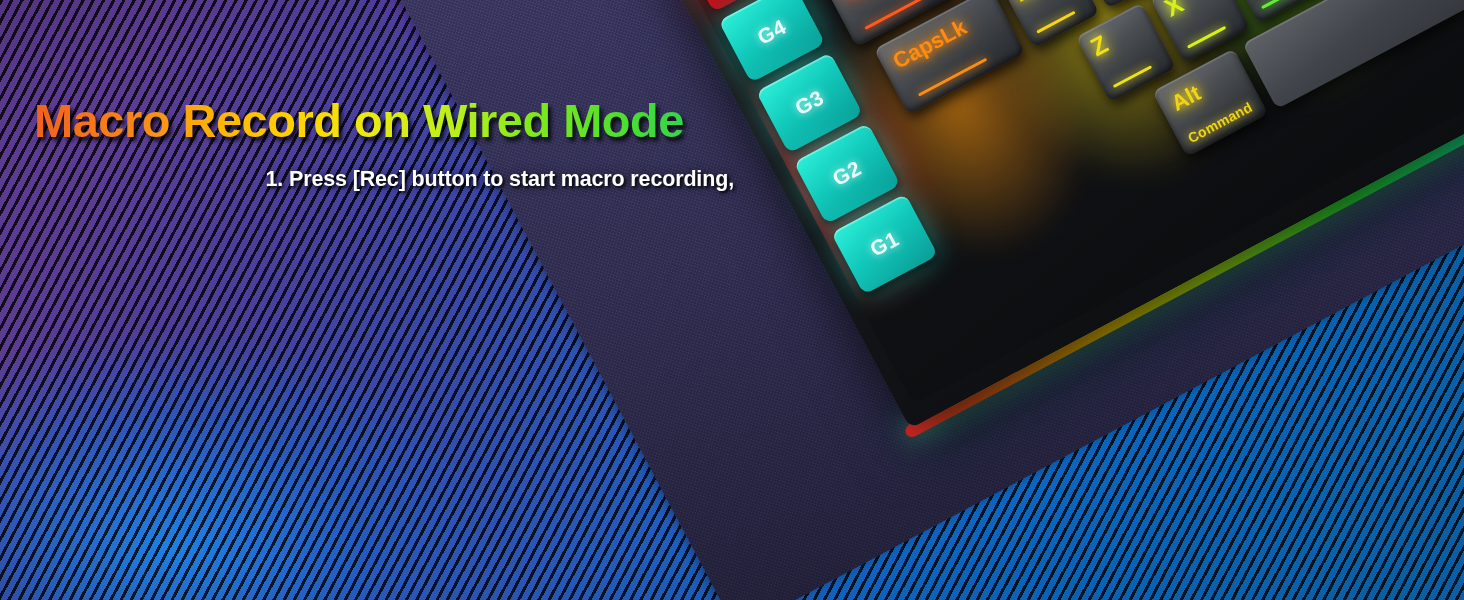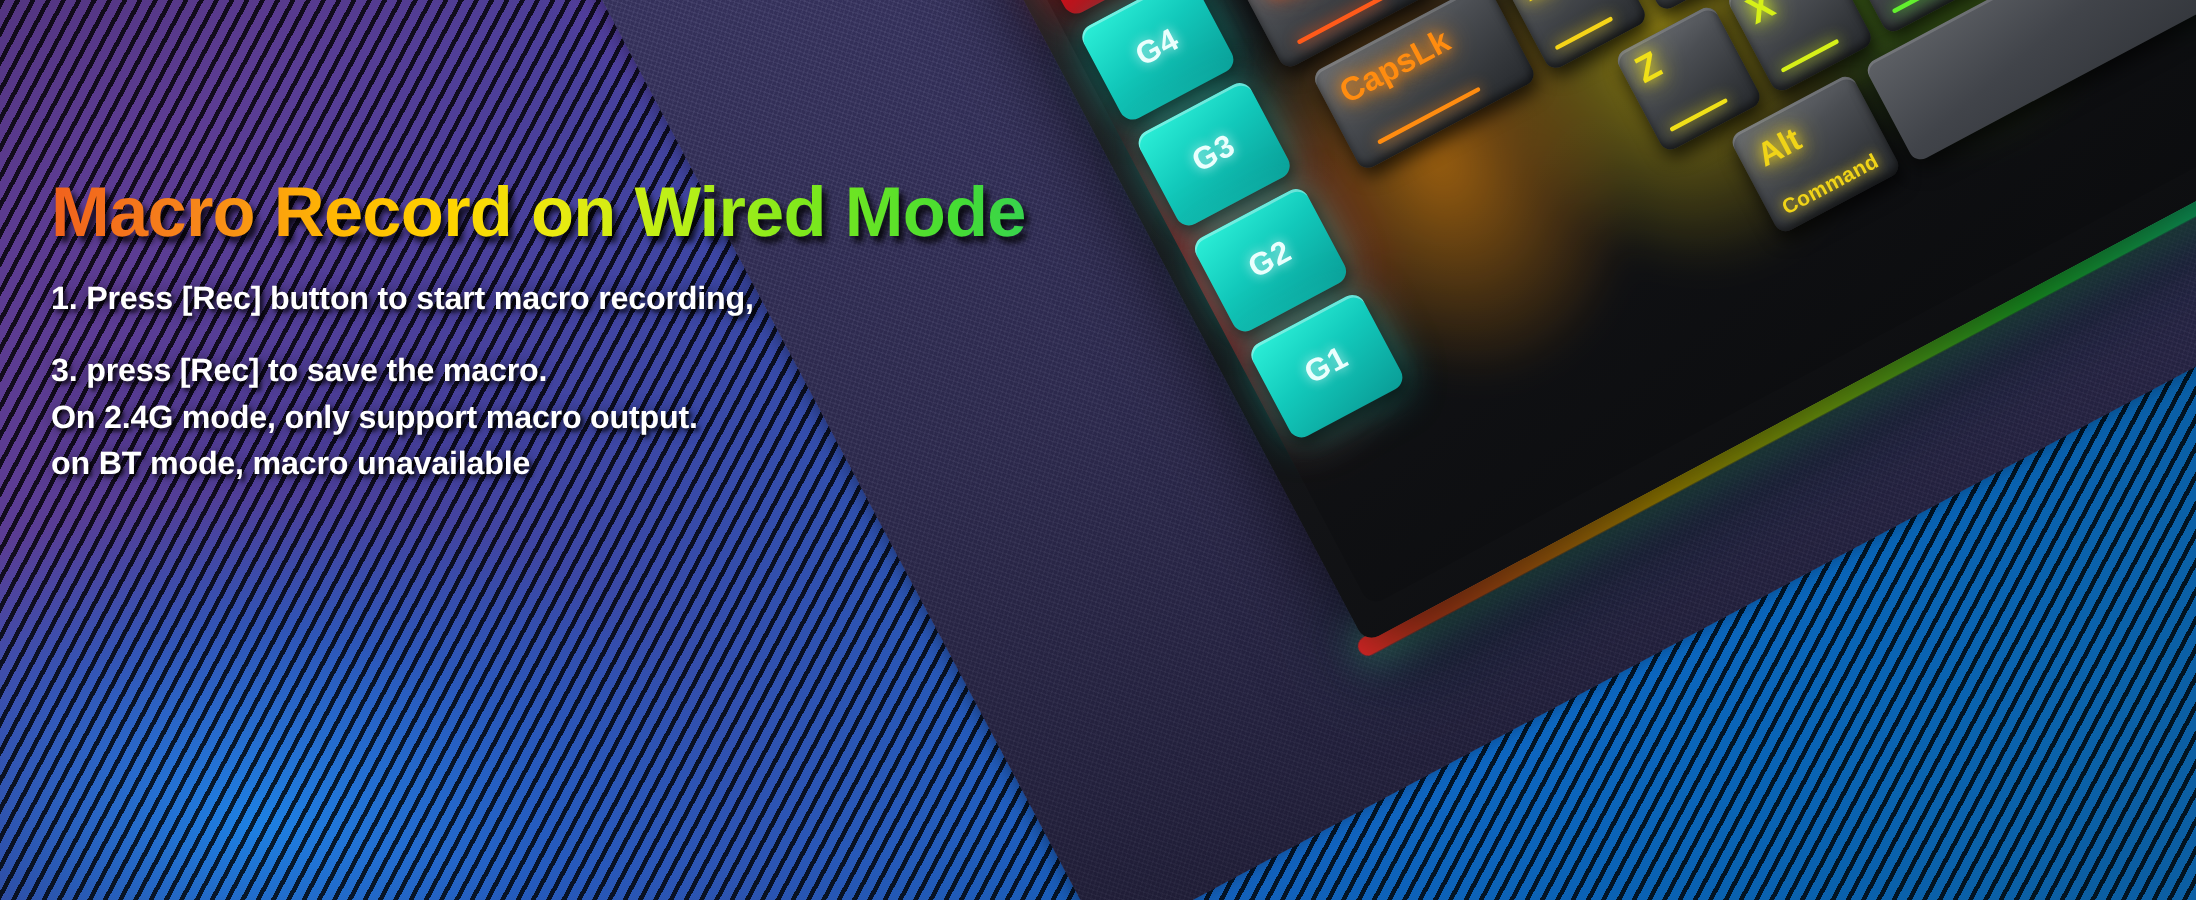--- a/index.html
+++ b/index.html
@@ -156,32 +156,32 @@
     background:currentColor; box-shadow:0 0 10px currentColor;
   }
   .spacebar{
     position:absolute; border-radius:8px;
     background:linear-gradient(168deg,#5e6166 0%,#41444a 40%,#2b2e33 100%);
     box-shadow:0 6px 14px rgba(0,0,0,.72), inset 0 2px 0 rgba(255,255,255,.14);
   }
   .spacebar .underline{ bottom:14px; left:40%; width:22%; color:#34ff5d; }
 
   
-  .copy{ position:absolute; left:34px; top:96px; width:700px; z-index:40;margin-top:20px; }
+  .copy{ position:absolute; left:34px; top:96px; width:700px; z-index:40; }
   .title{
     font-size:47px; font-weight:700; line-height:1.05; letter-spacing:-.5px;
     background:linear-gradient(90deg,
       #f1611d 0%, #f7861a 14%, #ffb703 27%, #ffd400 38%,
       #eaea10 48%, #b9f018 60%, #7de81c 72%, #46dd33 86%, #27c86a 100%);
     -webkit-background-clip:text; background-clip:text; color:transparent;
     -webkit-text-fill-color:transparent;
     filter:drop-shadow(3px 4px 2px rgba(0,0,0,.85));
     white-space:nowrap;
   }
-  .steps{ margin-top:19px; }
+  .steps{ margin-top:19px;text-align:right; }
   .step{ margin-bottom:17px; }
   .line{
     color:#ffffff; font-size:21.5px; font-weight:600; line-height:1.44;
     letter-spacing:-.15px; white-space:nowrap;
     text-shadow:2px 2px 3px rgba(0,0,0,.88), 0 0 10px rgba(0,0,0,.55);
   }
 </style>
 </head>
 <body>
 
@@ -255,20 +255,15 @@
     </div>
   </div>
 
   <div class="copy">
     <div class="title">Macro Record on Wired Mode</div>
 
     <div class="steps">
       <div class="step">
         <div class="line">1. Press [Rec] button to start macro recording,</div>
       </div>
-      <div class="step">
-        <div class="line">3. press [Rec] to save the macro.</div>
-        <div class="line">On 2.4G mode, only support macro output.</div>
-        <div class="line">on BT mode, macro unavailable</div>
-      </div>
     </div>
   </div>
 </div>
 
 </body></html>

